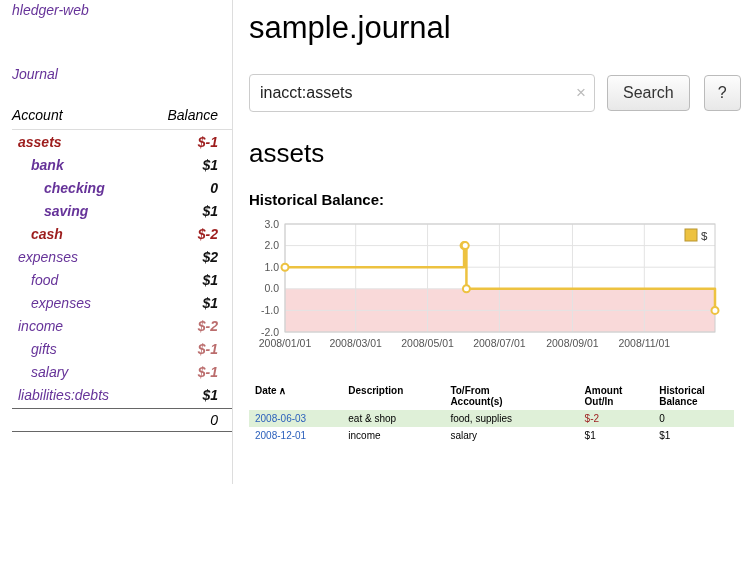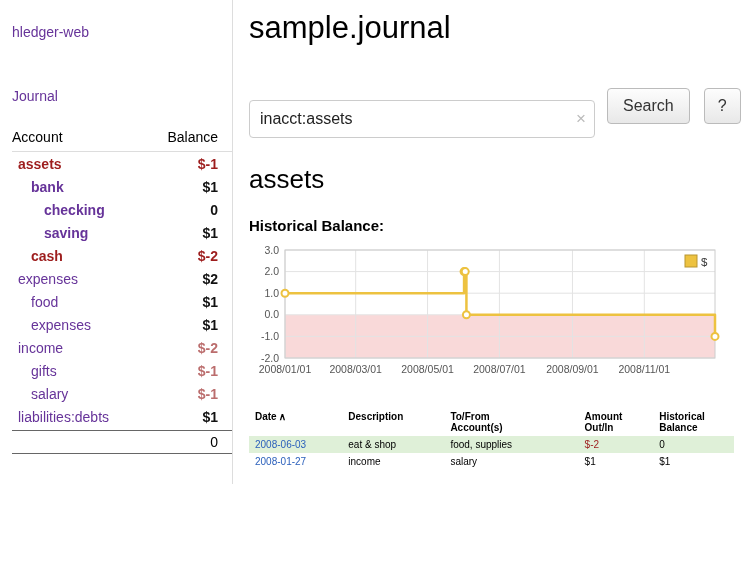--- a/index.html
+++ b/index.html
@@ -14,21 +14,21 @@
   body{
     width:742px;height:582px;overflow:hidden;background:#fff;color:#000;
     font-family:"Liberation Sans", sans-serif;
   }
   .app{display:flex;width:742px;height:582px;}
 
   
   .sidebar{
     flex:0 0 233px;width:233px;height:484px;
     border-right:1px solid #ddd;
-    padding:24px 0 0 12px;font-size:14px;
+    padding:2px 0 0 12px;font-size:14px;font-style:italic;
   }
   .brand{color:var(--purple);cursor:pointer;}
   .nav-journal{color:var(--purple);margin:48px 0 22px;cursor:pointer;}
   .acct-head{
     display:flex;justify-content:space-between;
     padding:3px 14px 6px 0;border-bottom:1px solid #ddd;
   }
   .acct-row{display:flex;justify-content:space-between;padding:3.5px 14px 3.5px 0;}
   .acct-name{cursor:pointer;}
   .acct-bal{font-weight:bold;}
@@ -40,21 +40,21 @@
   .acct-total{
     display:flex;justify-content:flex-end;
     padding:3px 14px 3px 0;margin-top:2px;
     border-top:1px solid #666;border-bottom:1px solid #666;
   }
 
   
   main{flex:1;padding:2px 8px 0 16px;overflow:hidden;}
   h1{font-size:31px;font-weight:400;margin:8px 0 0;}
   .searchrow{display:flex;align-items:center;margin-top:28px;}
-  .searchbox{position:relative;margin-top:26px;}
+  .searchbox{position:relative;}
   .searchbox input{
     width:346px;height:38px;font-size:16px;padding:0 28px 0 10px;
     border:1px solid #ccc;border-radius:4px;color:#222;
     font-family:"Liberation Sans", sans-serif;
   }
   .clear{position:absolute;right:9px;top:10px;color:#bbb;font-size:17px;line-height:17px;cursor:pointer;}
   .btn{
     margin-left:12px;font-size:16px;padding:8px 15px;color:#333;
     background:linear-gradient(#fdfdfd,#e8e8e8);
     border:1px solid #bbb;border-radius:4px;cursor:pointer;
@@ -226,21 +226,21 @@
       </thead>
       <tbody id="reg-rows">
           <tr>
             <td class="date">2008-06-03</td>
             <td class="desc">eat &amp; shop</td>
             <td class="tofrom">food, supplies</td>
             <td class="num neg">$-2</td>
             <td class="num">0</td>
           </tr>
           <tr>
-            <td class="date">2008-01-27</td>
+            <td class="date">2008-12-01</td>
             <td class="desc">income</td>
             <td class="tofrom">salary</td>
             <td class="num">$1</td>
             <td class="num">$1</td>
           </tr>
         </tbody>
     </table>
   </main>
 
 </div>

